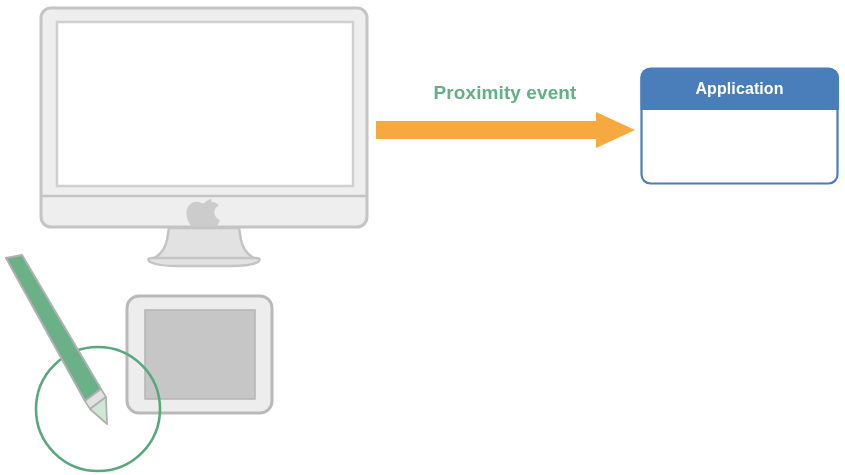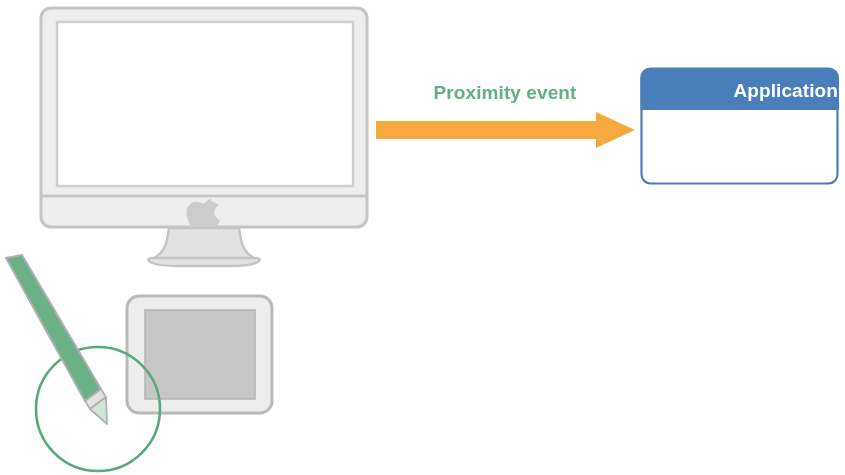--- a/index.html
+++ b/index.html
@@ -43,22 +43,22 @@
     font-weight: bold;
     color: #62b184;
     letter-spacing: 0.1px;
     white-space: nowrap;
   }
   .app-label {
     position: absolute;
     left: 641px;
     top: 80px;
     width: 197px;
-    text-align: right;
-    font-size: 19px;
+    text-align: center;
+    font-size: 16px;
     font-weight: bold;
     color: #ffffff;
     letter-spacing: 0.1px;
     white-space: nowrap;
   }
 </style>
 </head>
 <body>
 
 <div id="stage">

